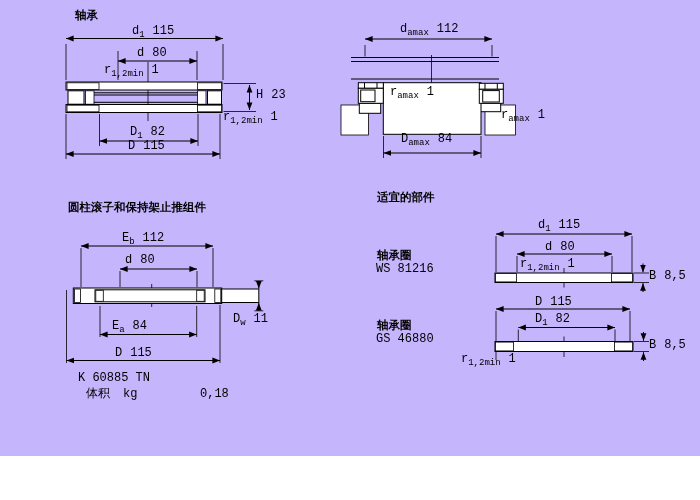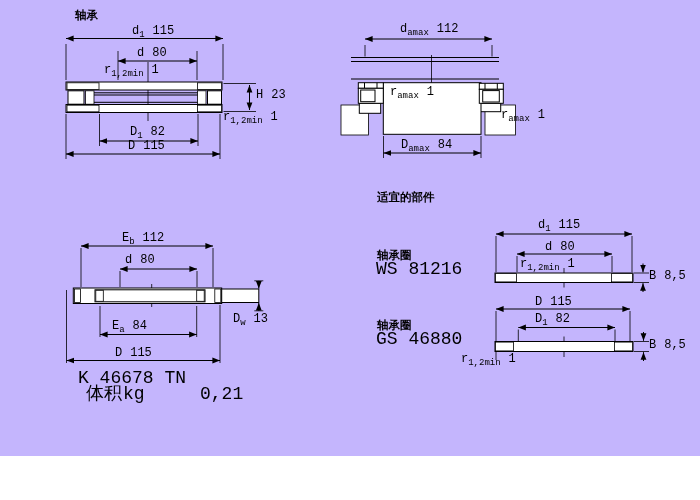--- a/index.html
+++ b/index.html
@@ -9,21 +9,21 @@
   svg line{stroke:#000;stroke-width:1;}
   svg rect{stroke:#000;stroke-width:1;fill:#fff;}
   svg .h{fill:url(#hatch);stroke-width:0.8;}
   svg .nl{stroke:none;}
   svg .cl{stroke-width:0.8;}
   svg .dash{stroke-width:0.8;stroke-dasharray:8 2.5 2 2.5;}
   .dim{position:absolute;font-size:12px;line-height:13px;white-space:nowrap;}
   .dim sub{font-size:9px;vertical-align:-3px;letter-spacing:0;}
   .dim .v{margin-left:8px;}
   .ttl{position:absolute;font-size:11.5px;font-weight:bold;line-height:13px;white-space:nowrap;}
-  .txt{position:absolute;font-size:18px;line-height:13px;white-space:nowrap;}
+  .txt{position:absolute;font-size:12px;line-height:13px;white-space:nowrap;}
 </style>
 </head>
 <body>
 
 <div id="canvas">
 
 <svg id="art" width="700" height="500">
   <defs>
     <pattern id="hatch" width="3.2" height="3.2" patternUnits="userSpaceOnUse">
       <rect class="nl" width="3.2" height="3.2" fill="#b3cde4"></rect>
@@ -174,31 +174,32 @@
 <span class="dim" style="left:137px;top:47px"><span>d</span><sub></sub><span class="v">80</span></span>
 <span class="dim" style="left:104px;top:64px"><span>r</span><sub>1,2min</sub><span class="v">1</span></span>
 <span class="dim" style="left:256px;top:89px"><span>H</span><sub></sub><span class="v">23</span></span>
 <span class="dim" style="left:223px;top:111px"><span>r</span><sub>1,2min</sub><span class="v">1</span></span>
 <span class="dim" style="left:130px;top:126px"><span>D</span><sub>1</sub><span class="v">82</span></span>
 <span class="dim" style="left:128px;top:140px"><span>D</span><sub></sub><span class="v">115</span></span>
 
 <span class="dim" style="left:400px;top:23px"><span>d</span><sub>amax</sub><span class="v">112</span></span>
 <span class="dim" style="left:390px;top:86px"><span>r</span><sub>amax</sub><span class="v">1</span></span>
 <span class="dim" style="left:501px;top:109px"><span>r</span><sub>amax</sub><span class="v">1</span></span>
-<span class="dim" style="left:401px;top:139px"><span>D</span><sub>amax</sub><span class="v">84</span></span>
-
+<span class="dim" style="left:401px;top:133px"><span>D</span><sub>amax</sub><span class="v">84</span></span>
+
+<span class="ttl" style="left:68px;top:201px">圆柱滚子和保持架止推组件</span>
 <span class="dim" style="left:122px;top:232px"><span>E</span><sub>b</sub><span class="v">112</span></span>
 <span class="dim" style="left:125px;top:254px"><span>d</span><sub></sub><span class="v">80</span></span>
-<span class="dim" style="left:233px;top:313px"><span>D</span><sub>w</sub><span class="v">13</span></span>
+<span class="dim" style="left:233px;top:313px"><span>D</span><sub>w</sub><span class="v">11</span></span>
 <span class="dim" style="left:112px;top:320px"><span>E</span><sub>a</sub><span class="v">84</span></span>
 <span class="dim" style="left:115px;top:347px"><span>D</span><sub></sub><span class="v">115</span></span>
-<span class="txt" style="left:78px;top:372px">K 46678 TN</span>
+<span class="txt" style="left:78px;top:372px">K 60885 TN</span>
 <span class="txt" style="left:86px;top:388px">体积</span>
 <span class="txt" style="left:123px;top:388px">kg</span>
-<span class="txt" style="left:200px;top:388px">0,21</span>
+<span class="txt" style="left:200px;top:388px">0,18</span>
 
 <span class="ttl" style="left:377px;top:191px">适宜的部件</span>
 <span class="ttl" style="left:377px;top:249px">轴承圈</span>
 <span class="txt" style="left:376px;top:263px">WS 81216</span>
 <span class="ttl" style="left:377px;top:319px">轴承圈</span>
 <span class="txt" style="left:376px;top:333px">GS 46880</span>
 
 <span class="dim" style="left:538px;top:219px"><span>d</span><sub>1</sub><span class="v">115</span></span>
 <span class="dim" style="left:545px;top:241px"><span>d</span><sub></sub><span class="v">80</span></span>
 <span class="dim" style="left:520px;top:258px"><span>r</span><sub>1,2min</sub><span class="v">1</span></span>

